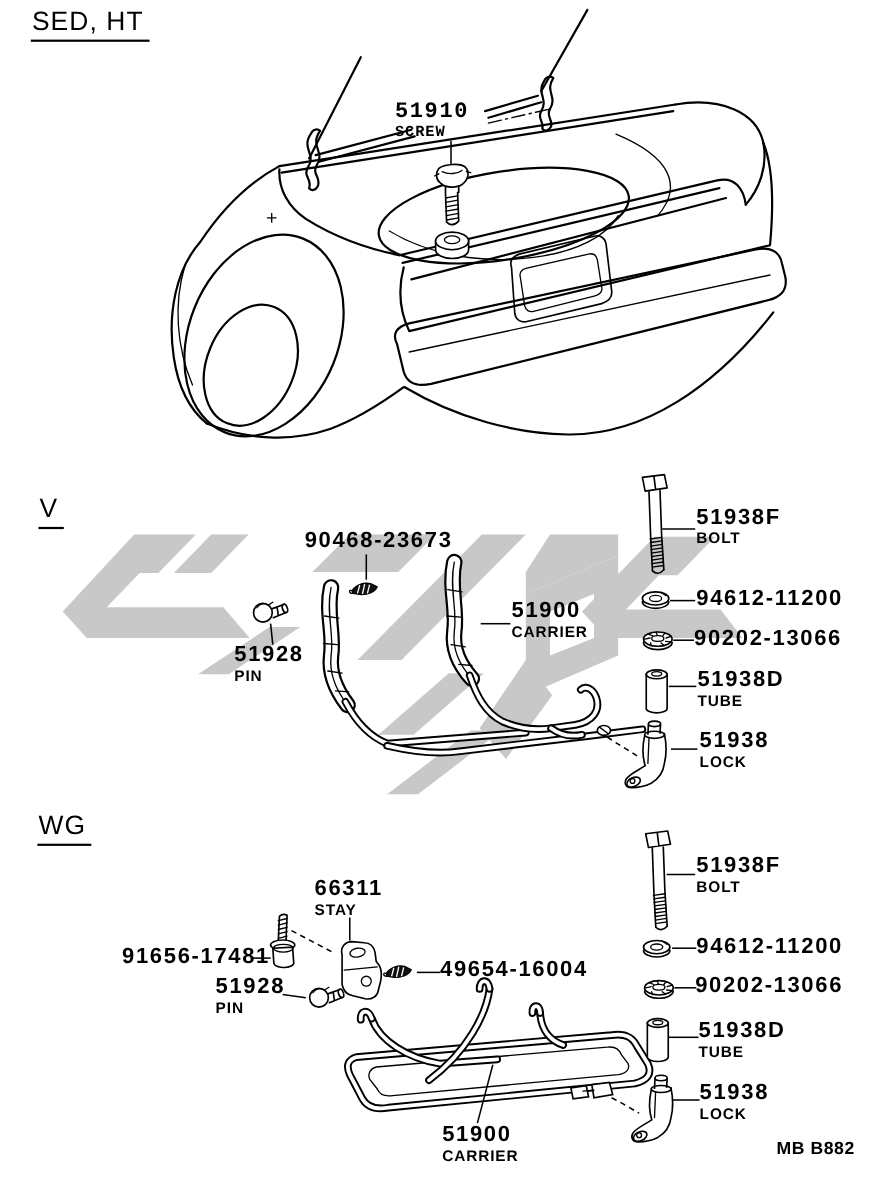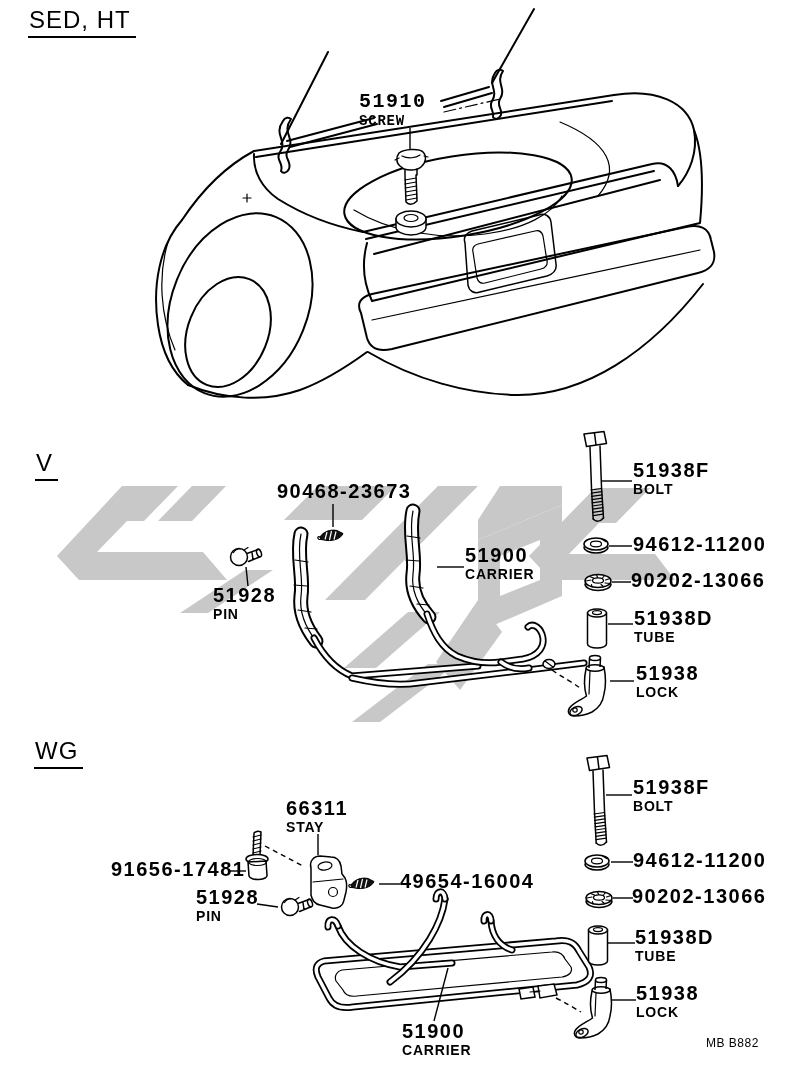--- a/index.html
+++ b/index.html
@@ -8,21 +8,21 @@
     font-family:"Liberation Sans", sans-serif; overflow:hidden; color:#000;
   }
   .page svg.canvas { position:absolute; left:0; top:0; }
   .heading {
     position:absolute; font-size:24px; font-weight:normal; letter-spacing:1px;
     line-height:1; border-bottom:2.5px solid #000; padding:0 5px 4px 1px; white-space:nowrap;
   }
   .plabel { position:absolute; line-height:1; }
   .pnum  { display:block; font-size:20px; font-weight:bold; letter-spacing:1.5px; white-space:nowrap; }
   .pname { display:block; font-size:14px; font-weight:bold; letter-spacing:0.8px; margin-top:2px; white-space:nowrap; }
-  .footer-code { position:absolute; font-size:12px; font-weight:normal; letter-spacing:0.5px; white-space:nowrap; }
+  .footer-code { position:absolute; font-size:16px; font-weight:bold; letter-spacing:0.5px; white-space:nowrap; }
 
   
   .ln   { stroke:#000; stroke-width:2;   fill:none; stroke-linecap:round; stroke-linejoin:round; }
   .ln15 { stroke:#000; stroke-width:1.5; fill:none; stroke-linecap:round; stroke-linejoin:round; }
   .ln12 { stroke:#000; stroke-width:1.2; fill:none; stroke-linecap:round; stroke-linejoin:round; }
   .tubeO{ stroke:#000; stroke-width:7;   fill:none; stroke-linecap:round; stroke-linejoin:round; }
   .tubeI{ stroke:#fff; stroke-width:3.5; fill:none; stroke-linecap:round; stroke-linejoin:round; }
   .strapO{ stroke:#000; stroke-width:15; fill:none; stroke-linecap:round; }
   .strapI{ stroke:#fff; stroke-width:11; fill:none; stroke-linecap:round; }
   .whiteFill { fill:#fff; stroke:#000; stroke-width:1.5; }

